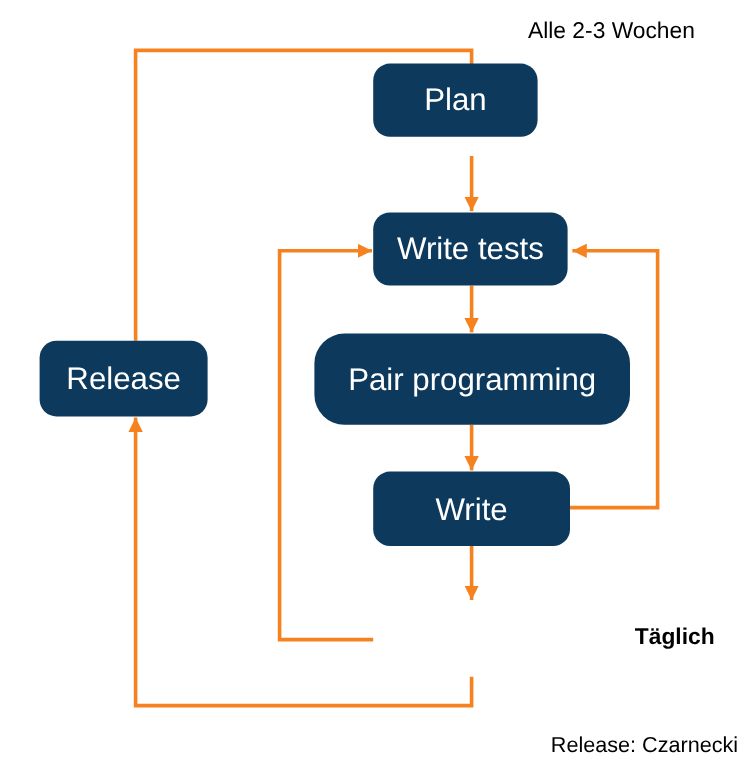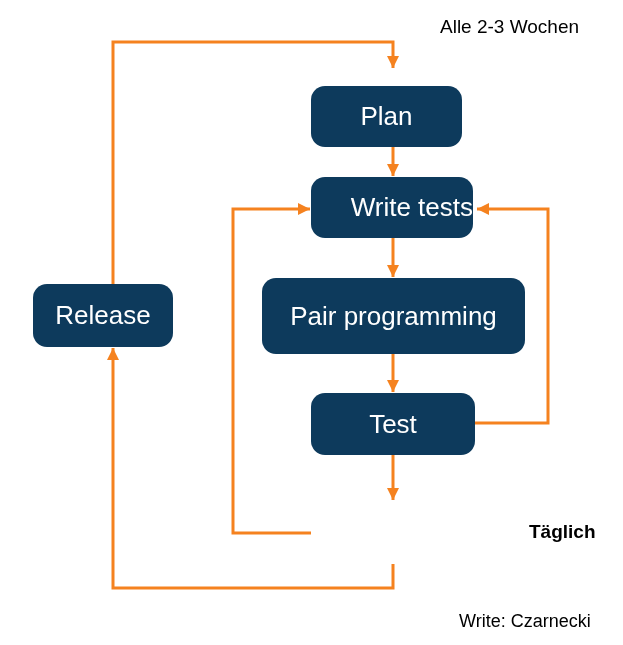--- a/index.html
+++ b/index.html
@@ -41,23 +41,23 @@
     border-radius:14px;
     display:flex;
     flex-direction:column;
     align-items:center;
     justify-content:center;
     font-size:26px;
     line-height:31px;
     text-align:center;
     white-space:nowrap;
   }
-  .node-plan        {left:311px; top:86px;  width:151px; height:61px;}
-  .node-write-tests {left:311px; top:177px; width:162px; height:61px;align-items:flex-end;}
-  .node-pair        {left:262px; top:278px; width:263px; height:76px;}
+  .node-plan        {left:311px; top:53px;  width:137px; height:61px;}
+  .node-write-tests {left:311px; top:177px; width:162px; height:61px;}
+  .node-pair        {left:262px; top:278px; width:263px; height:76px;border-radius:25px;}
   .node-test        {left:311px; top:393px; width:164px; height:62px;}
   .node-integration {left:311px; top:501px; width:164px; height:63px;}
   .node-release     {left:33px;  top:284px; width:140px; height:63px;}
   .note{
     position:absolute;
     color:var(--label-text);
     font-size:19px;
     white-space:nowrap;
     margin-left:40px;
   }
@@ -92,25 +92,25 @@
 
   <div class="node node-write-tests">
     <span>Write tests</span>
   </div>
 
   <div class="node node-pair">
     <span>Pair programming</span>
   </div>
 
   <div class="node node-test">
-    <span>Test</span>
+    <span>Write</span>
   </div>
 
 
   <div class="node node-release">
     <span>Release</span>
   </div>
 
   <div class="note note-cycle">Alle 2-3 Wochen</div>
   <div class="note note-daily">Täglich</div>
-  <div class="note note-source">Write: Czarnecki</div>
+  <div class="note note-source">Release: Czarnecki</div>
 
 </div>
 
 </body></html>

